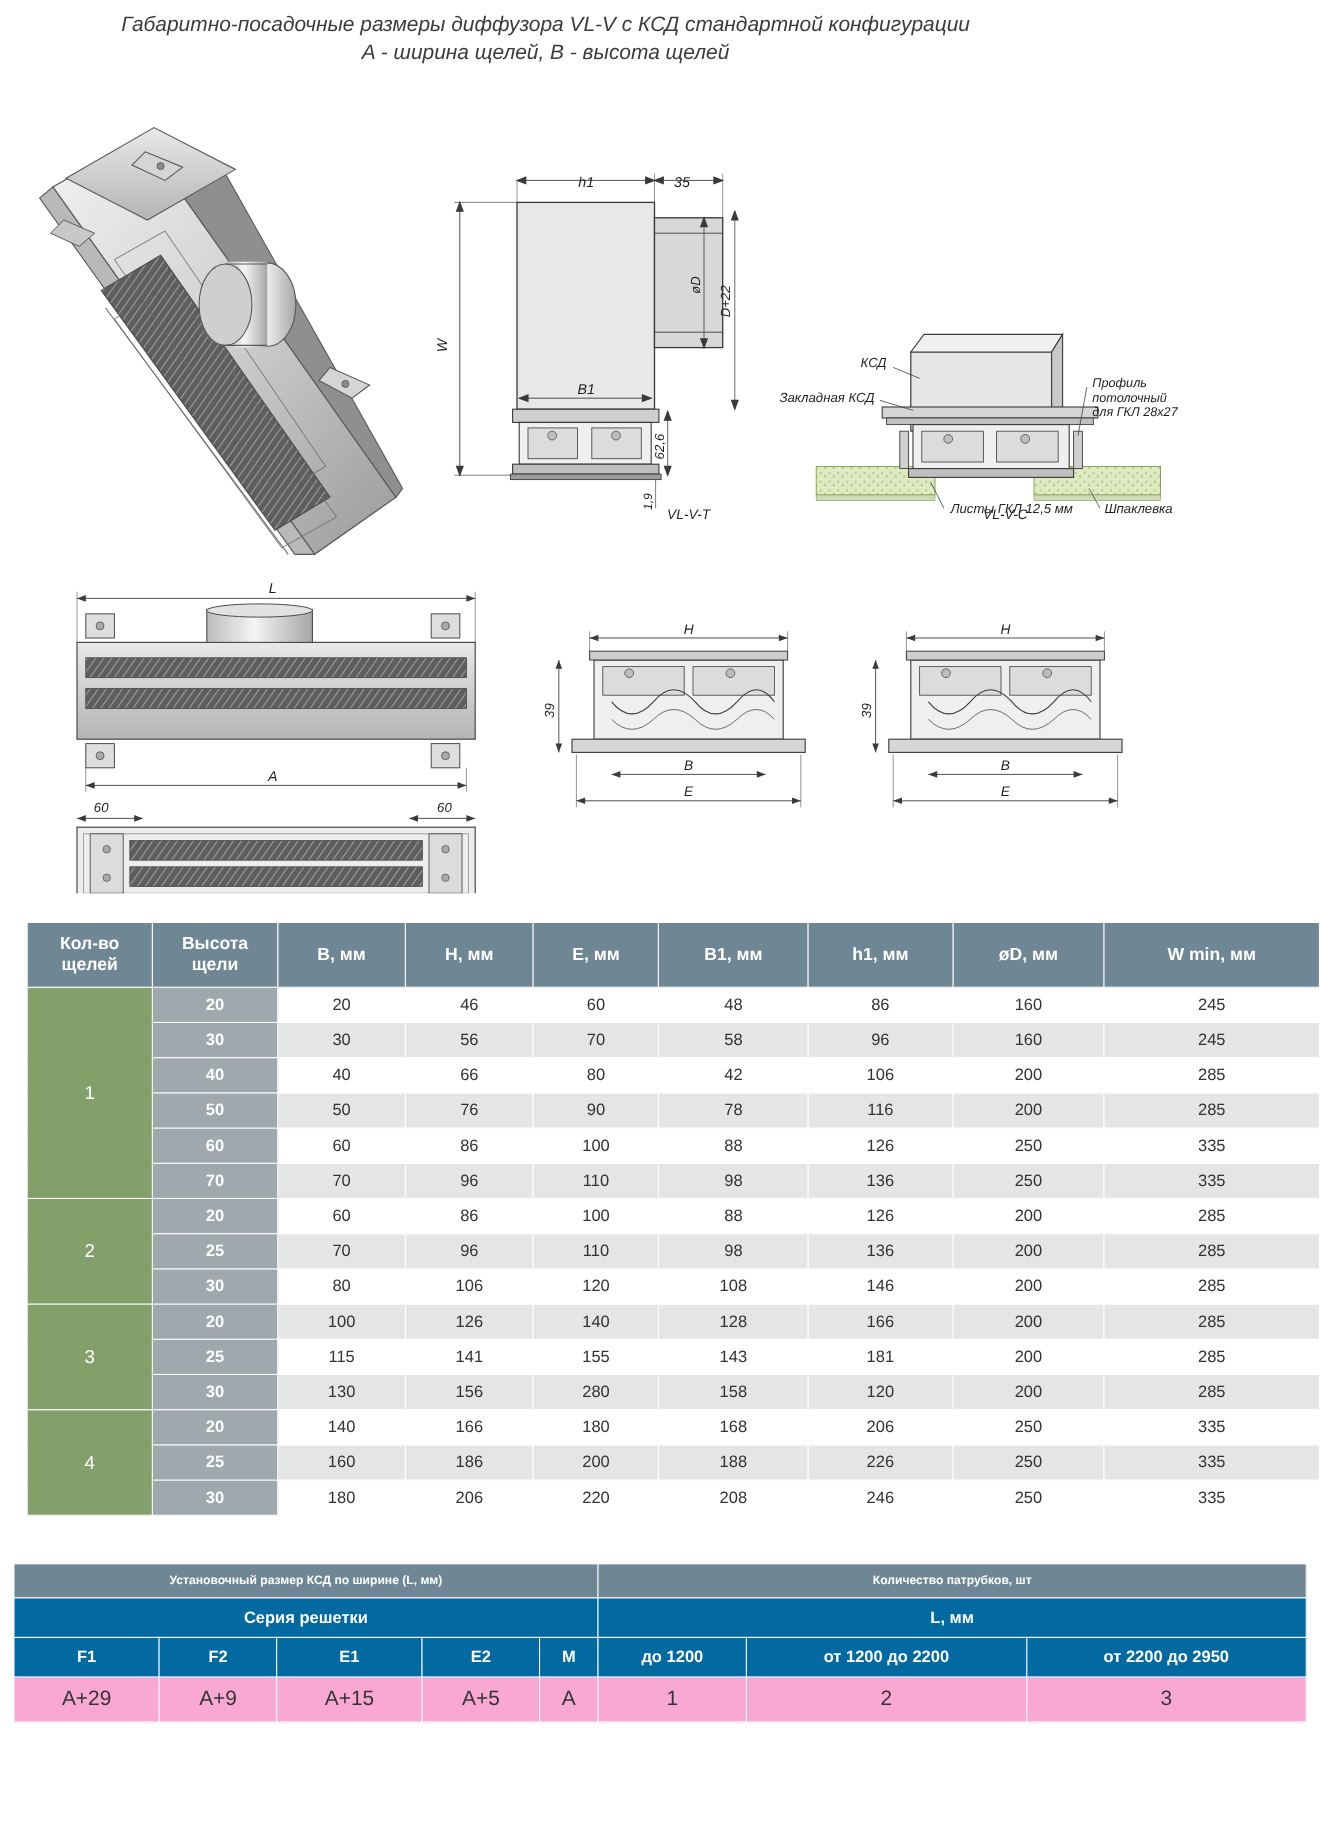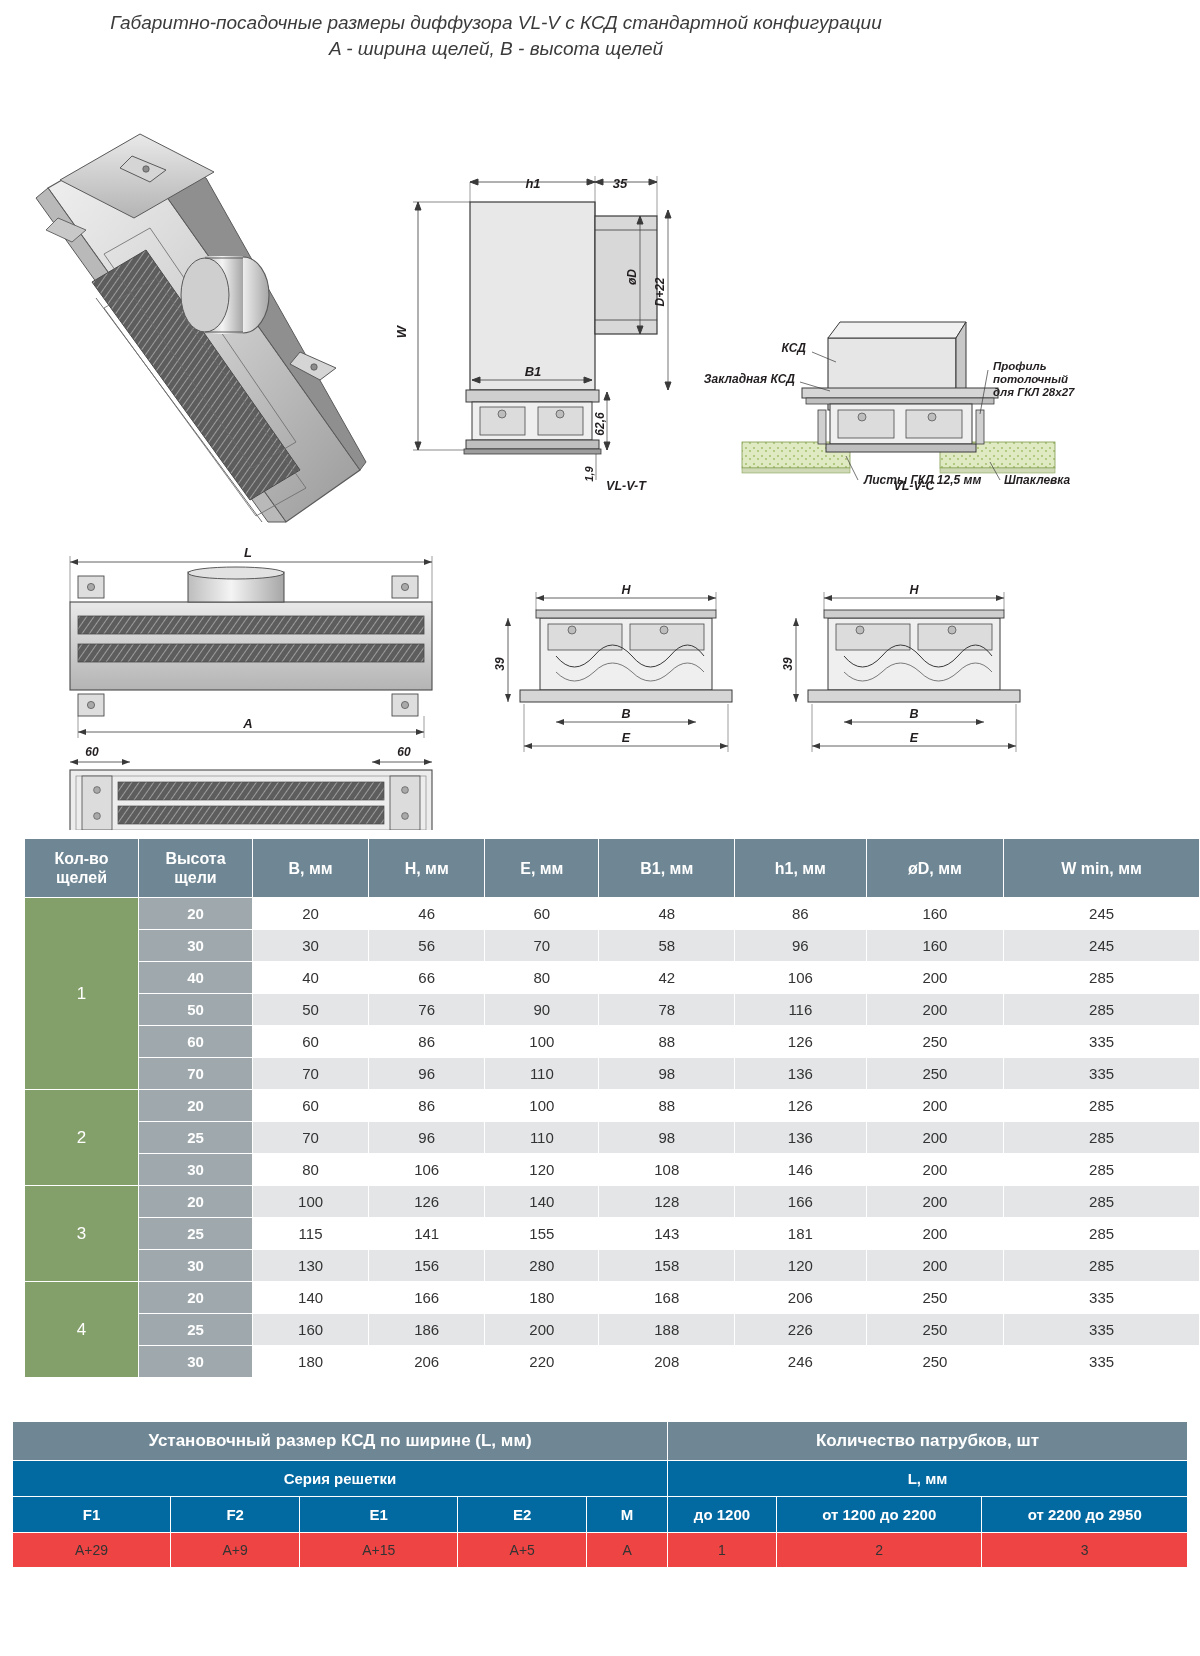--- a/index.html
+++ b/index.html
@@ -28,25 +28,24 @@
     width: 992px;
     text-align: center;
     font-style: italic;
     font-size: 19px;
     line-height: 26px;
     color: #3b3b3b;
   }
   
   .drawings {
     position: absolute;
-    top: 70px;
+    top: 52px;
     left: 0;
     width: 1200px;
     height: 760px;
-    font-weight: bold;
   }
   svg { display: block; }
   .lbl {
     font-family: "Liberation Sans", sans-serif;
     font-style: italic;
     fill: #231f20;
   }
   
   .main-table {
     position: absolute;
@@ -104,29 +103,29 @@
     font-weight: bold;
     padding: 9px 4px;
     border: 1px solid #ffffff;
     text-align: center;
     vertical-align: middle;
   }
   .bottom-table th.sub {
     background: #0369a1;
     font-size: 15px;
   }
-  .bottom-table th.big { font-size: 17px; }
+  .bottom-table th.big { font-size: 11px; }
   .bottom-table td {
     text-align: center;
     vertical-align: middle;
     border: 1px solid #ffffff;
     padding: 9px 4px;
-    background: #ef4444;
+    background: #f9a8d4;
     color: #333;
-    font-size: 14px;
+    font-size: 19px;
   }
 </style>
 </head>
 <body>
 
 <div class="page">
 
   <div class="title">
     <div>Габаритно-посадочные размеры диффузора VL-V с КСД стандартной конфигурации</div>
     <div>A - ширина щелей, B - высота щелей</div>

